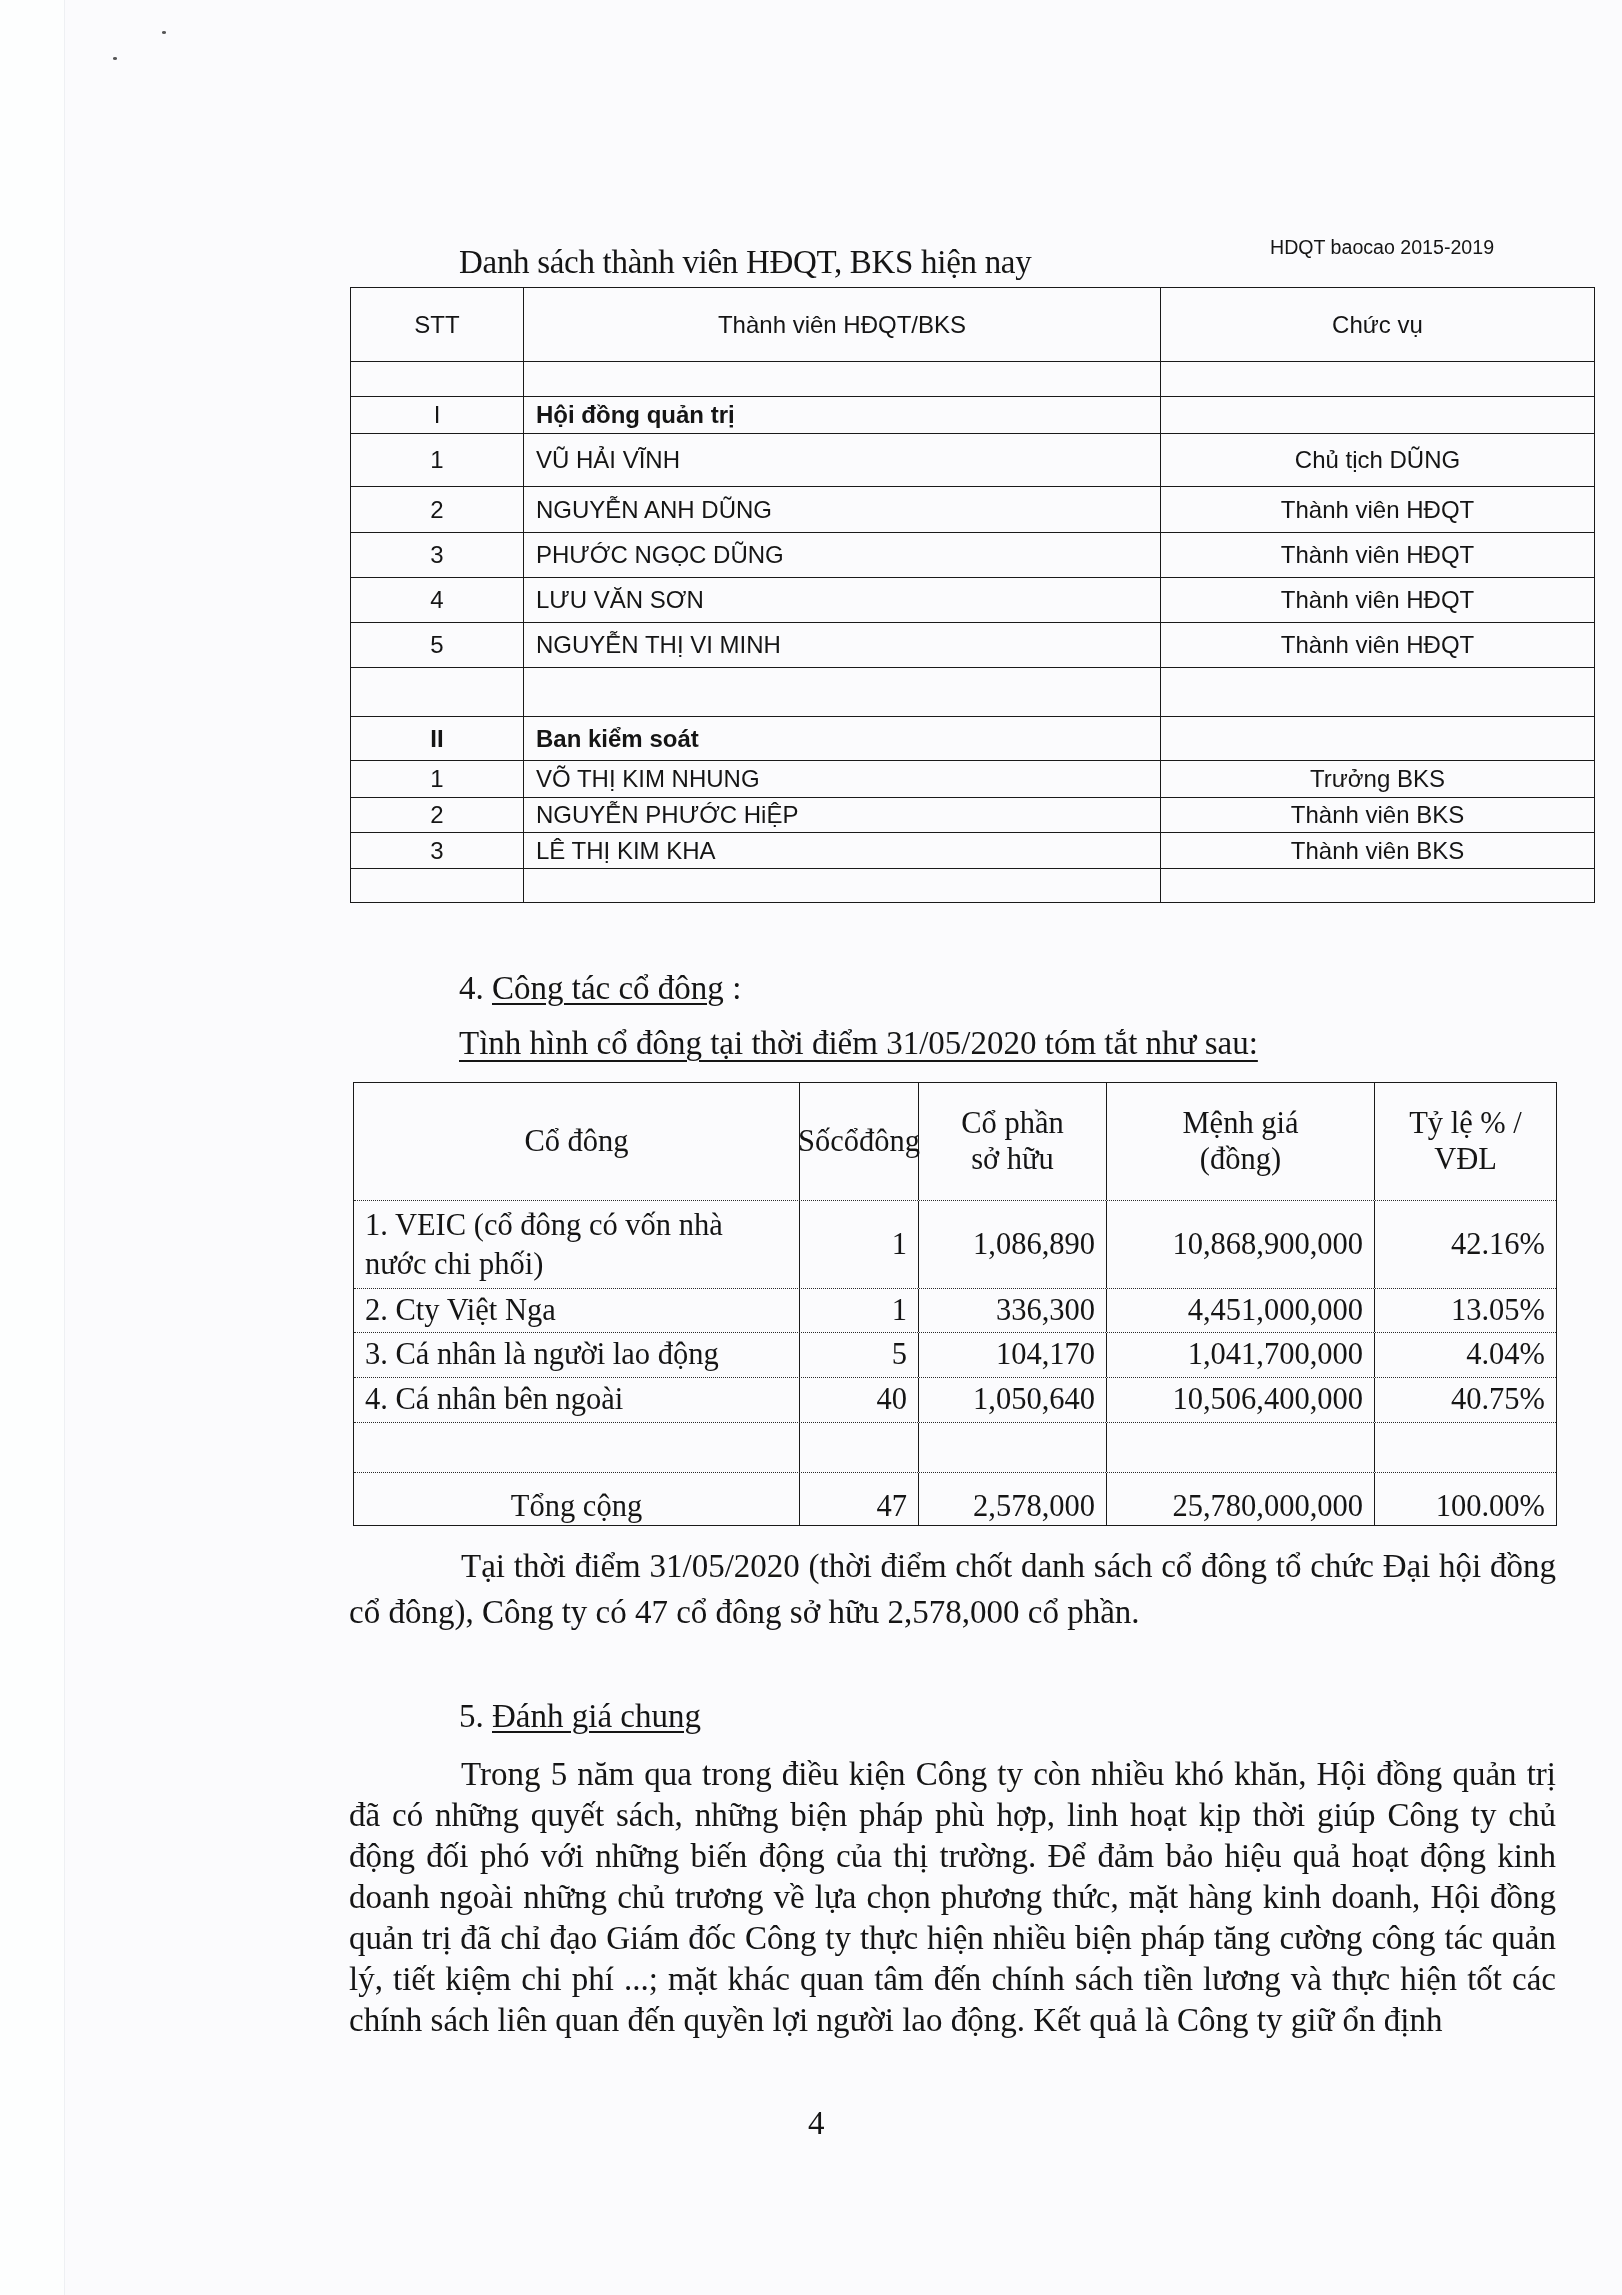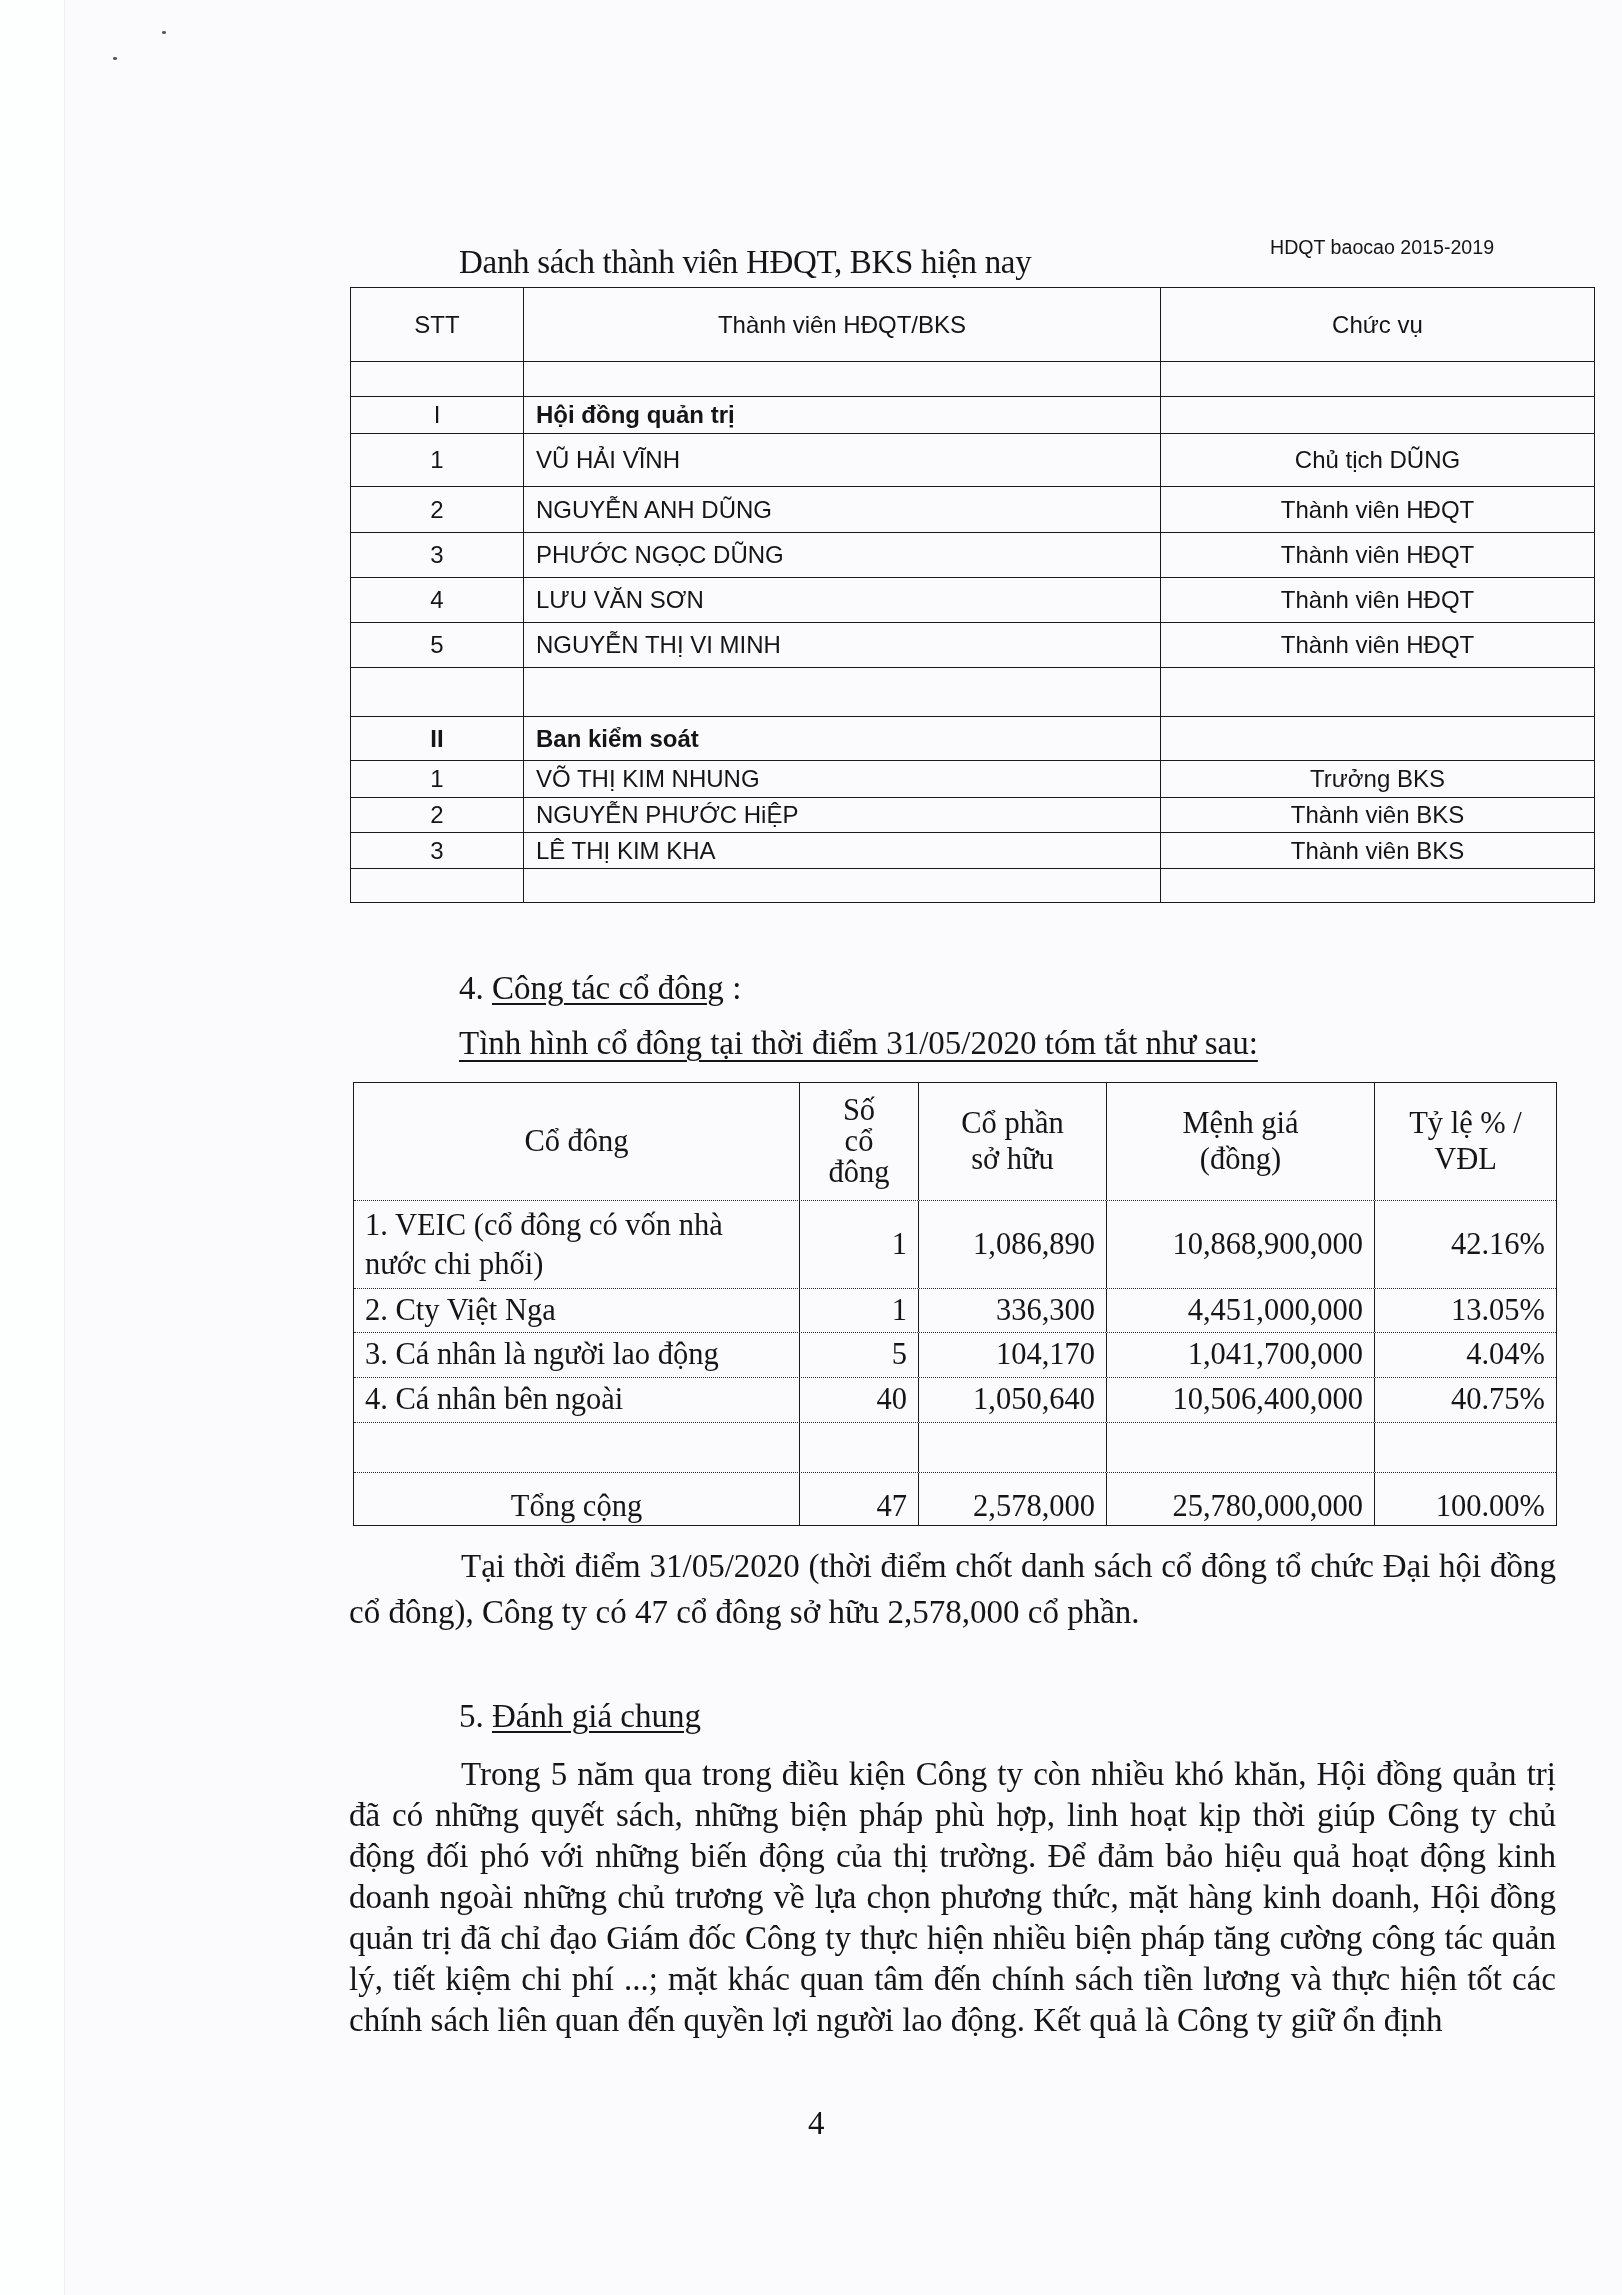--- a/index.html
+++ b/index.html
@@ -146,21 +146,21 @@
   <span>4.</span>
   <span class="u">Công tác cổ đông</span><span> :</span>
 </div>
 <div class="abs serif sec4-sub">Tình hình cổ đông tại thời điểm 31/05/2020 tóm tắt như sau:</div>
 
 <div class="t2 serif">
   <div class="t2-row t2-head" style="height:117px; border-bottom:0;">
     <div class="t2-cell t2-c1">
         <span>Cổ đông</span>
       </div>
-    <div class="t2-cell t2-c2" style="flex-direction:column;justify-content:center;line-height:1.02;">
+    <div class="t2-cell t2-c2" style="flex-direction:row;justify-content:center;line-height:1.02;">
       <span>Số</span>
       <span>cổ</span>
       <span>đông</span>
     </div>
     <div class="t2-cell t2-c3" style="flex-direction:column;justify-content:center;">
       <span>Cổ phần</span>
       <span>sở hữu</span>
     </div>
     <div class="t2-cell t2-c4" style="flex-direction:column;justify-content:center;">
       <span>Mệnh giá</span>

